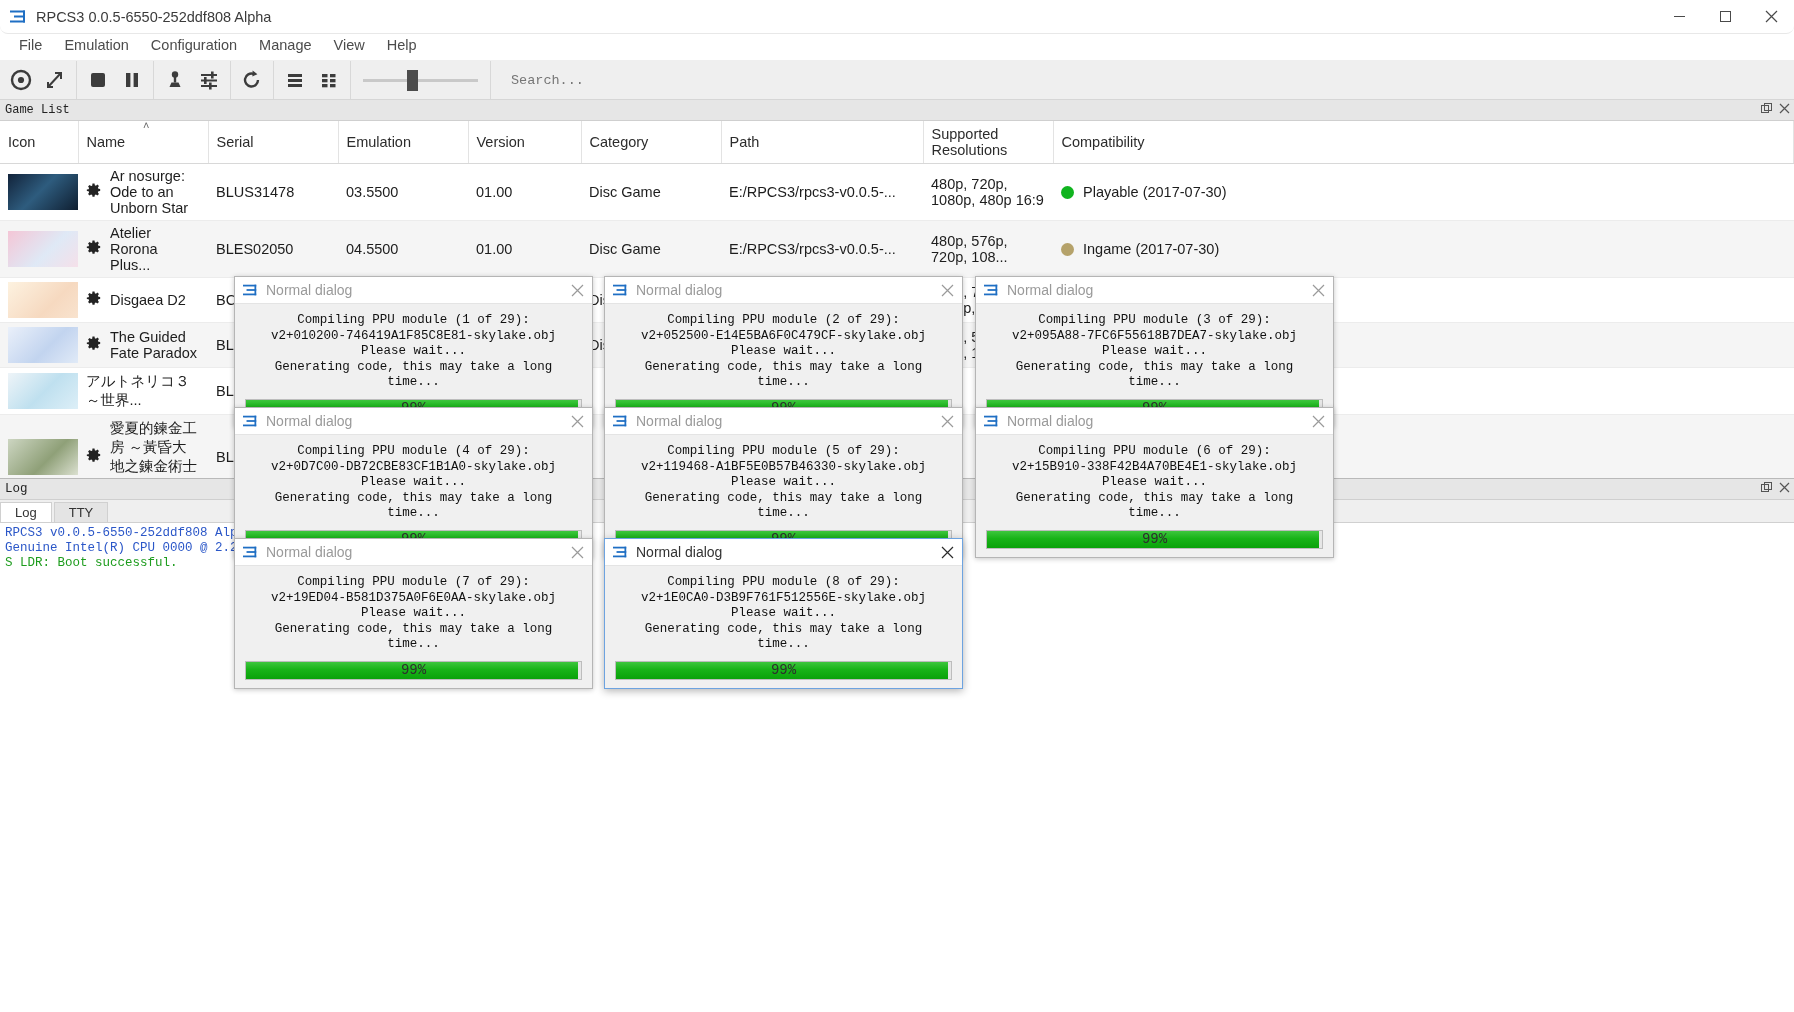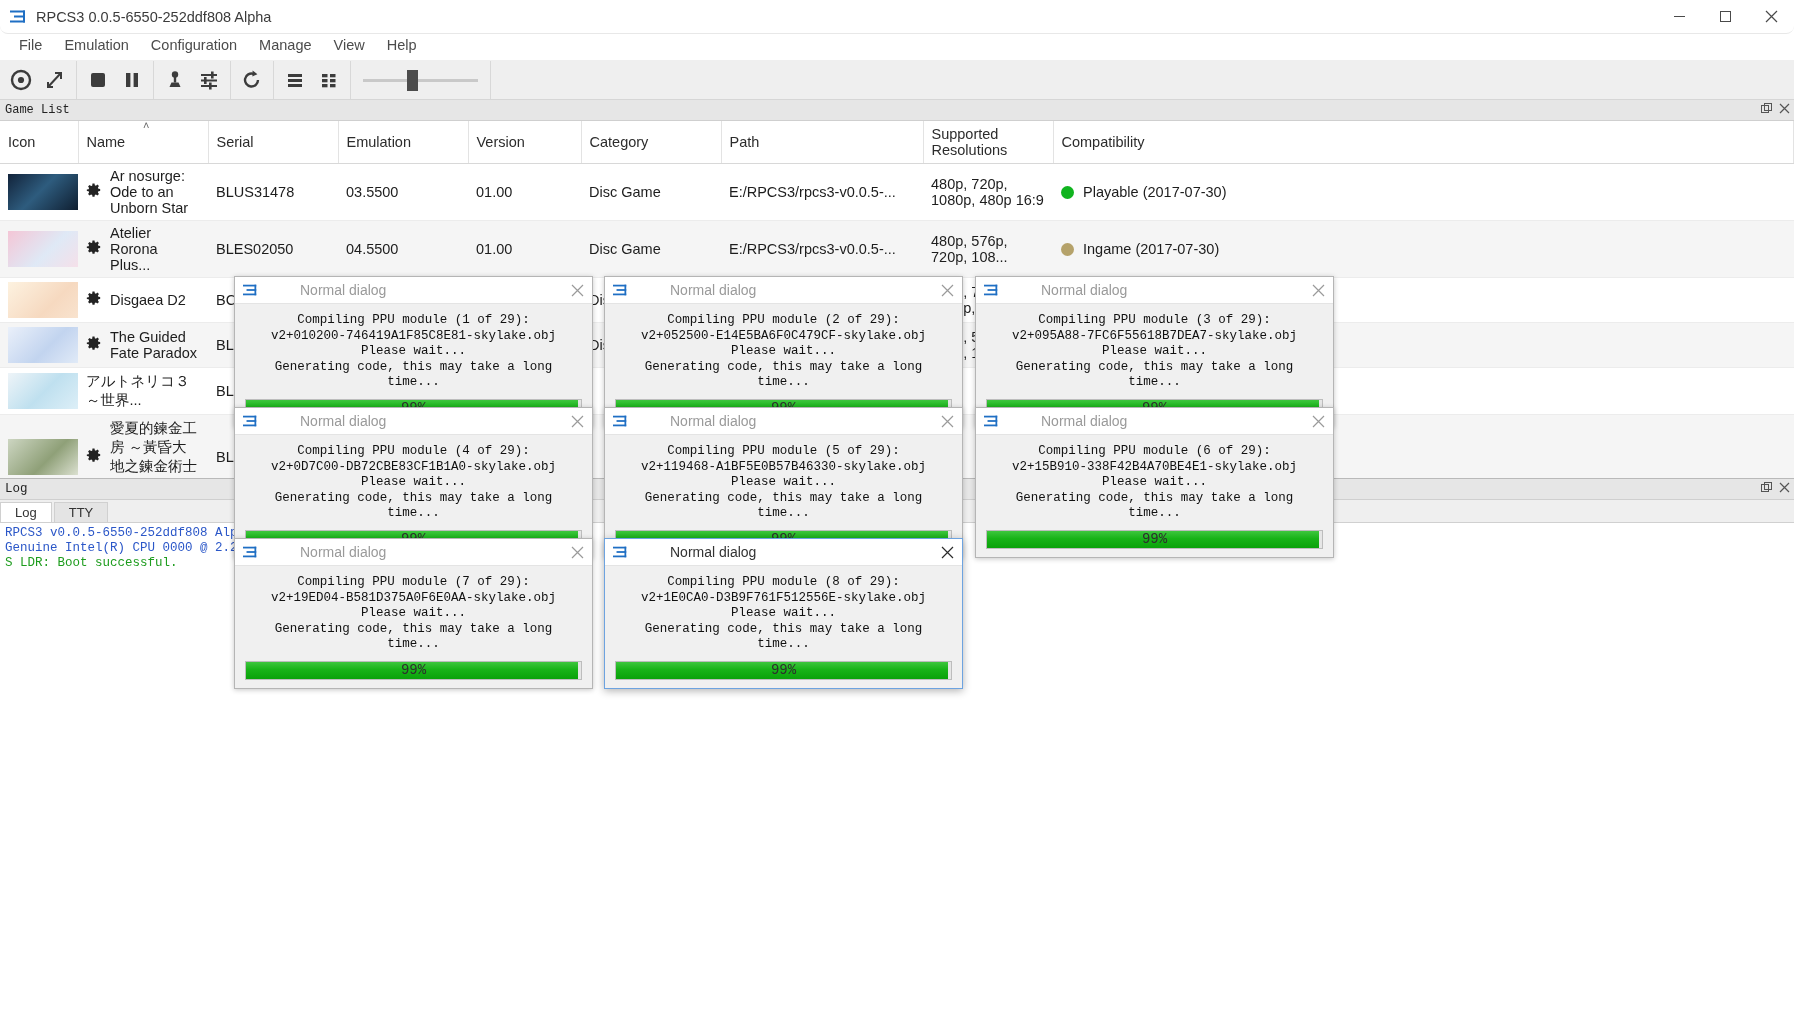--- a/index.html
+++ b/index.html
@@ -76,21 +76,20 @@
   .log-green{color:#1d9c1d;}
   
   .dlg{
     position:absolute;background:#f0f0f0;border:1px solid #b5b5b5;
     box-shadow:0 1px 5px rgba(0,0,0,0.22);
   }
   .dlg.active{border:1px solid #6da3e0;box-shadow:0 2px 8px rgba(0,0,0,0.3);}
   .dlg-title{
     height:26px;background:#ffffff;display:flex;align-items:center;position:relative;
     border-bottom:1px solid #e4e4e4;
-    gap:34px;
   }
   .dlg-title .dicon{margin-left:8px;margin-right:8px;display:flex;align-items:center;}
   .dlg-title .dtxt{font-size:14px;color:#9a9a9a;}
   .dlg.active .dlg-title .dtxt{color:#333;}
   .dlg-close{position:absolute;right:0;top:0;width:30px;height:26px;display:flex;align-items:center;justify-content:center;color:#9a9a9a;font-size:16px;}
   .dlg.active .dlg-close{color:#2b2b2b;}
   .dlg-body{padding:9px 10px 8px 10px;}
   .dlg-msg{
     font-family:"Liberation Mono",monospace;font-size:12.5px;line-height:15.5px;
     color:#111;text-align:center;white-space:pre-line;
@@ -217,20 +216,23 @@
           <rect x="12" y="10" width="5.5" height="3.3" fill="#3c3c3c"></rect>
         <rect x="4" y="15" width="5.5" height="3.3" fill="#3c3c3c"></rect>
           <rect x="12" y="15" width="5.5" height="3.3" fill="#3c3c3c"></rect>
       </svg>
     </div>
   </div>
   <div class="slider-wrap">
     <div class="slider-track">
       <div class="slider-handle"></div>
     </div>
+  </div>
+  <div class="search-box">
+    <input type="text" placeholder="Search..." style="">
   </div>
 </div>
 
 <div class="dock-bar">
   <span class="lbl">Game List</span>
   <div class="dock-btns">
     <span>
       <svg width="11" height="11" viewBox="0 0 11 11">
           <rect x="0.5" y="2.5" width="7" height="7" fill="none" stroke="#555" stroke-width="1"></rect>
           <rect x="3.5" y="0.5" width="7" height="7" fill="none" stroke="#555" stroke-width="1"></rect>

